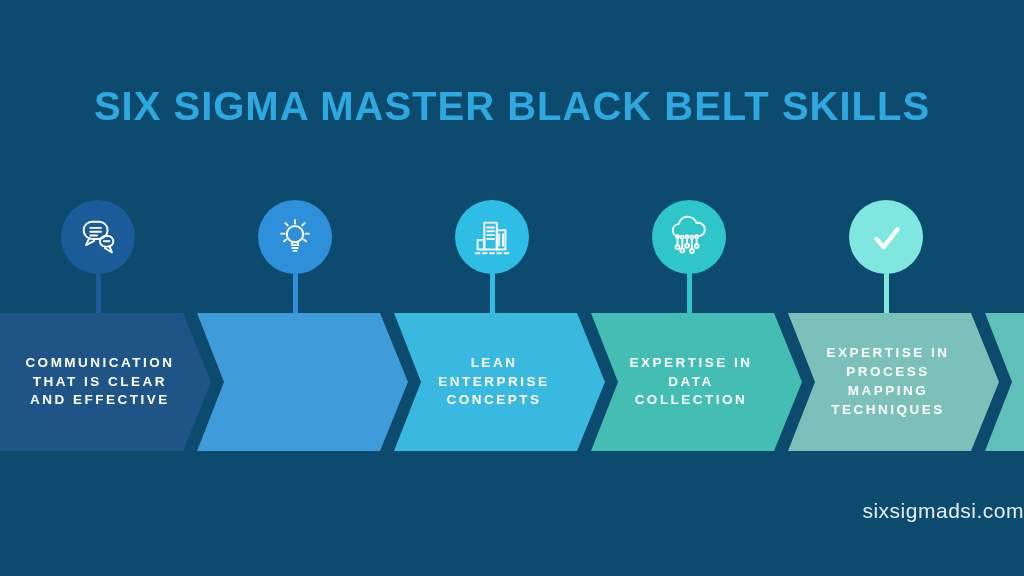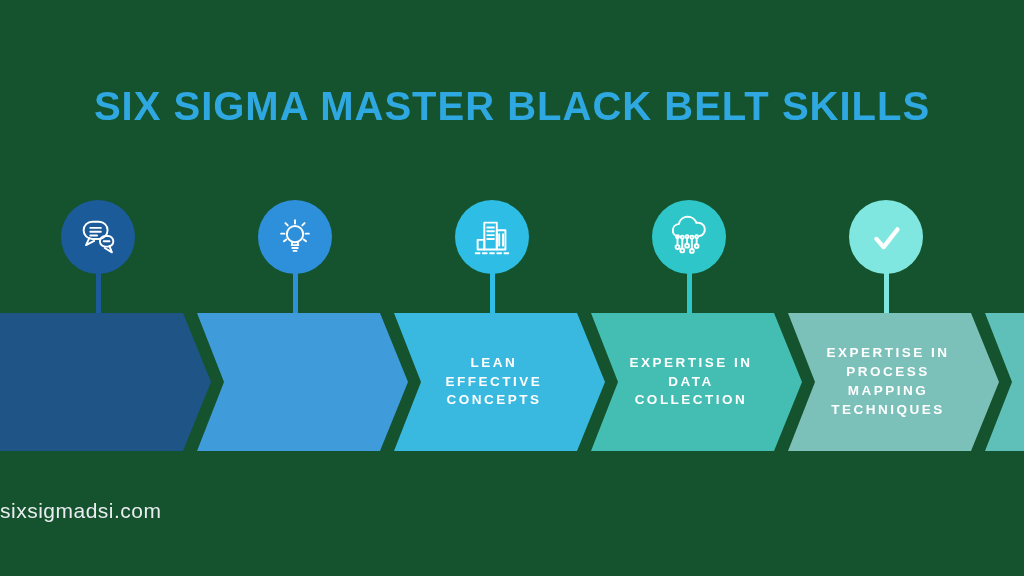--- a/index.html
+++ b/index.html
@@ -49,48 +49,51 @@
     color: #FFFFFF;
     font-size: 13.5px;
     font-weight: 700;
     letter-spacing: 2.5px;
     line-height: 1.4;
     white-space: pre-line;
   }
   .footer-url {
     position: absolute;
     top: 499px; left: 0; right: 0;
-    text-align: left;
+    text-align: right;
     color: #E9EDF1;
     font-size: 21px;
     letter-spacing: 0.5px;
   }
   .ic { stroke: #FFFFFF; fill: none; stroke-width: 2; stroke-linecap: round; stroke-linejoin: round; }
 </style>
 </head>
 <body>
 
-<div class="stage" style="background: #14532d;">
+<div class="stage" style="background: #0c4a6e;">
 
   <div class="page-title" style="color: rgb(47, 168, 225);">SIX SIGMA MASTER BLACK BELT SKILLS</div>
 
   <div class="circle" style="left: 61px; background: rgb(28, 91, 154);">
     <span>
       <svg viewBox="0 0 48 48" class="ic">
         <rect x="9" y="8" width="25" height="18" rx="9"></rect>
         <path d="M16 14.5h11M16 18.5h11M16 22.5h7"></path>
         <path d="M15 25l-3.5 7.5 8.5-4.5"></path>
         <rect x="26" y="23" width="14" height="11" rx="5.5"></rect>
         <path d="M30 28.5h6"></path>
         <path d="M36 33.5l2.5 6.5-7.5-4.5"></path>
       </svg>
     </span>
   </div>
   <div class="stem" style="left: 96px; background: rgb(28, 91, 154);"></div>
   <div class="banner first" style="left: 0px; background: rgb(31, 85, 134);"></div>
+  <div class="banner-label" style="left:12px">COMMUNICATION
+THAT IS CLEAR
+AND EFFECTIVE</div>
 
   <div class="circle" style="left: 258px; background: rgb(46, 144, 218);">
     <span>
       <svg viewBox="0 0 48 48" class="ic">
         <circle cx="24" cy="21" r="8.5"></circle>
         <path d="M21 29v3M27 29v3"></path>
         <path d="M20.5 32.5h7M21.2 35.5h5.6M22.5 38.5h3"></path>
         <path d="M24 6.5v3.5M14 9.5l2.4 2.4M34 9.5l-2.4 2.4M9.5 20.5h3.5M35 20.5h3.5M12.5 28.5l2.4-1.8M35.5 28.5l-2.4-1.8"></path>
       </svg>
     </span>
@@ -106,21 +109,21 @@
         <rect x="29" y="17" width="9" height="20"></rect>
         <path d="M31.5 21v12M35.5 21v12"></path>
         <rect x="9" y="27" width="7" height="10"></rect>
         <path d="M7 41h34" stroke-dasharray="4 3.5"></path>
       </svg>
     </span>
   </div>
   <div class="stem" style="left: 490px; background: rgb(46, 190, 229);"></div>
   <div class="banner chev" style="left: 394px; background: rgb(57, 185, 223);"></div>
   <div class="banner-label" style="left:406px">LEAN
-EFFECTIVE
+ENTERPRISE
 CONCEPTS</div>
 
   <div class="circle" style="left: 652px; background: rgb(46, 198, 201);">
     <span>
       <svg viewBox="0 0 48 48" class="ic">
         <path d="M12.5 23.5a6.5 6.5 0 0 1 .9-12.9 9.5 9.5 0 0 1 18.3-1.3A7 7 0 0 1 35.2 23"></path>
         <path d="M12 25.5v7M17 26v10M22 25.5v5.5M27 26v10.5M32 25.5v6"></path>
         <circle cx="12" cy="23.7" r="1.6"></circle>
         <circle cx="17" cy="24.2" r="1.6"></circle>
         <circle cx="22" cy="23.7" r="1.6"></circle>

